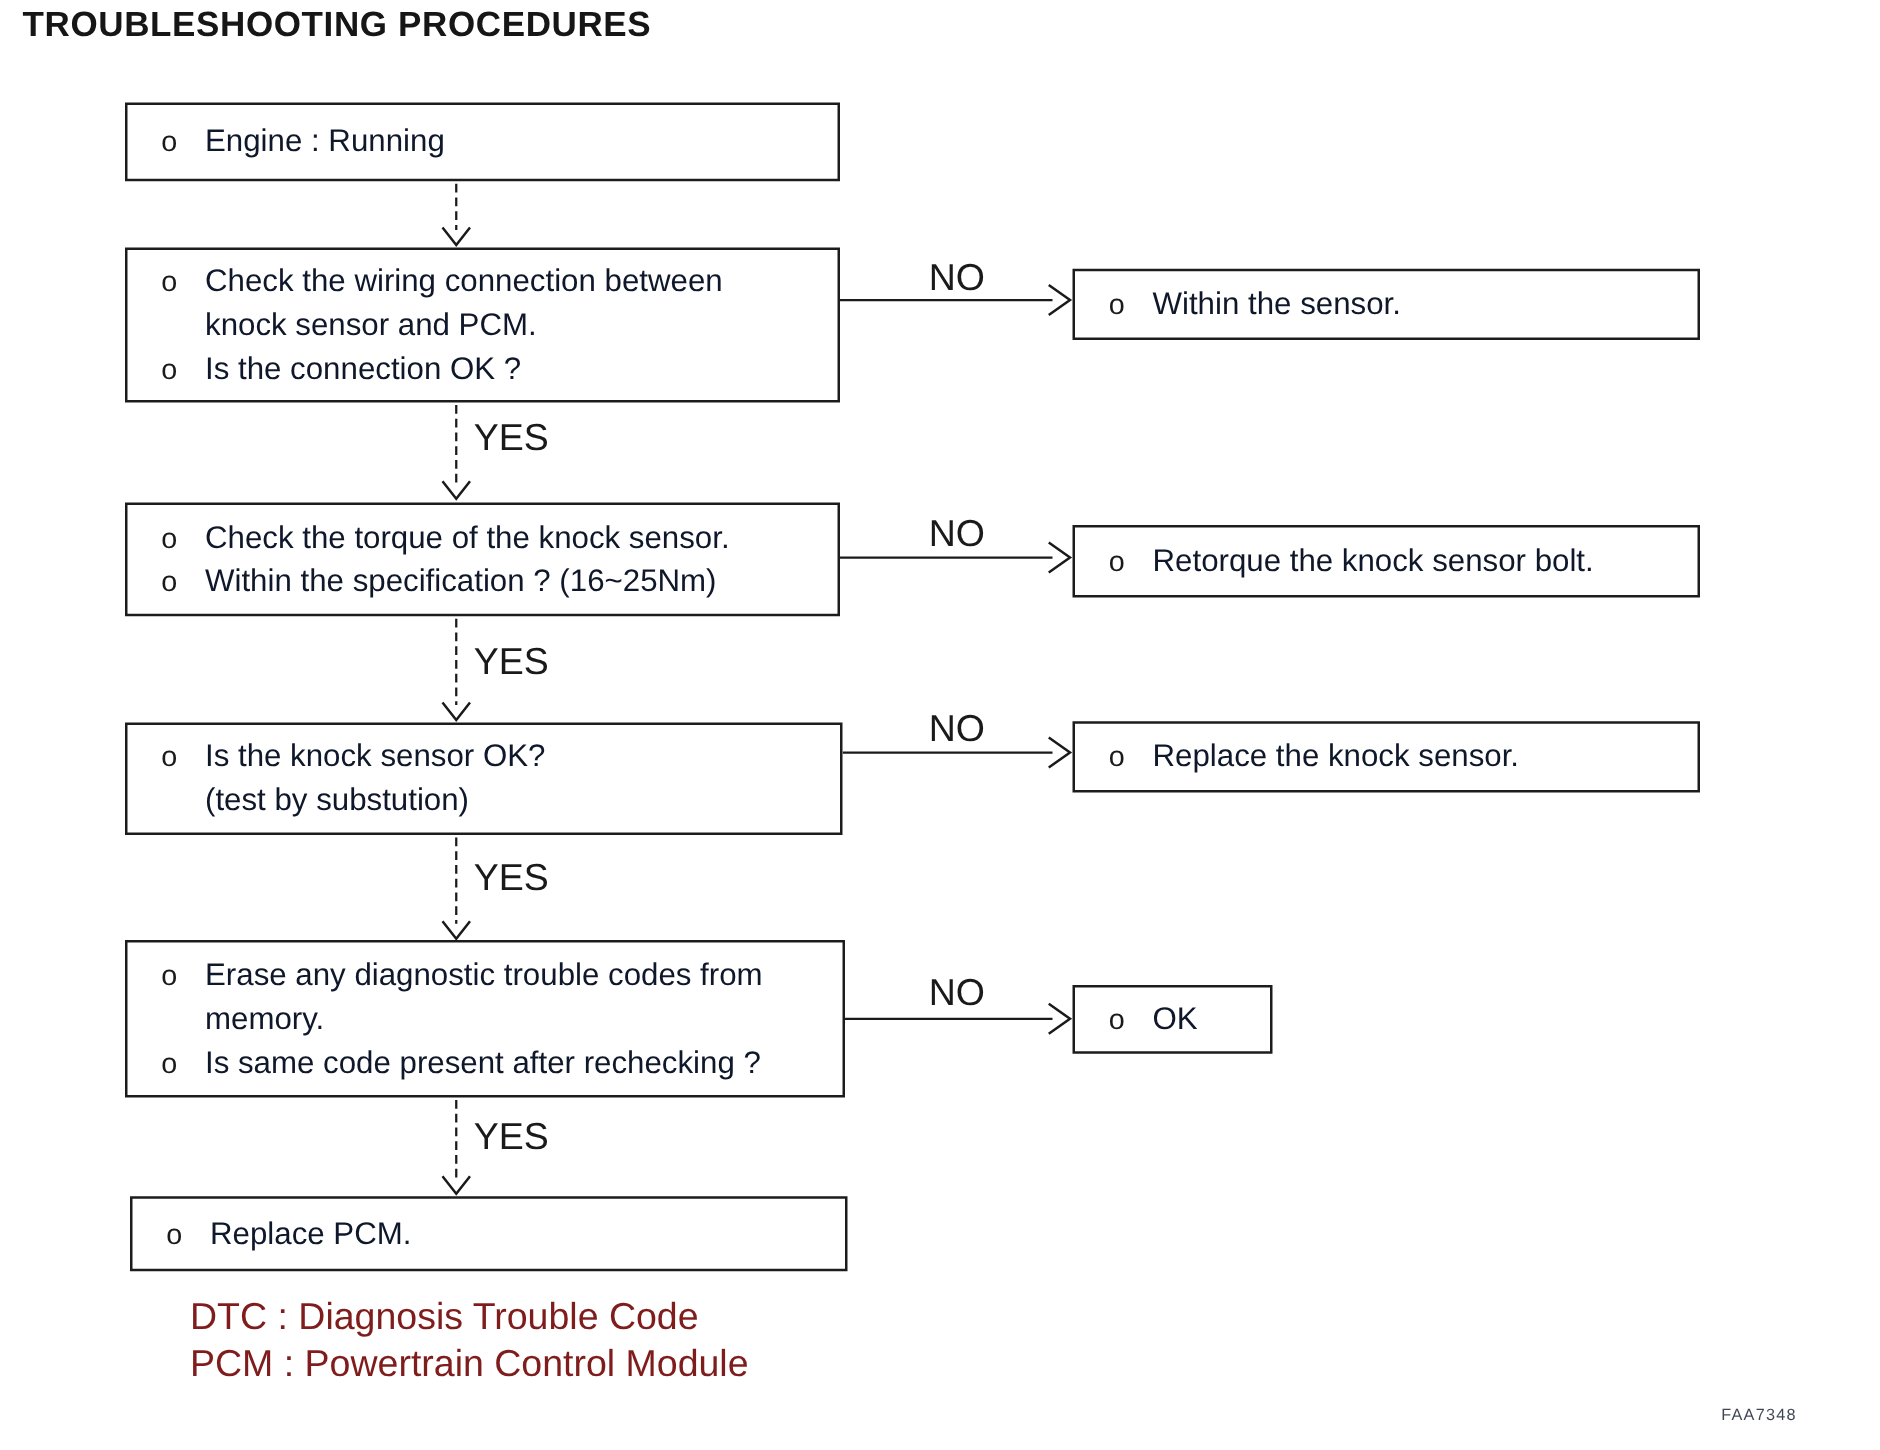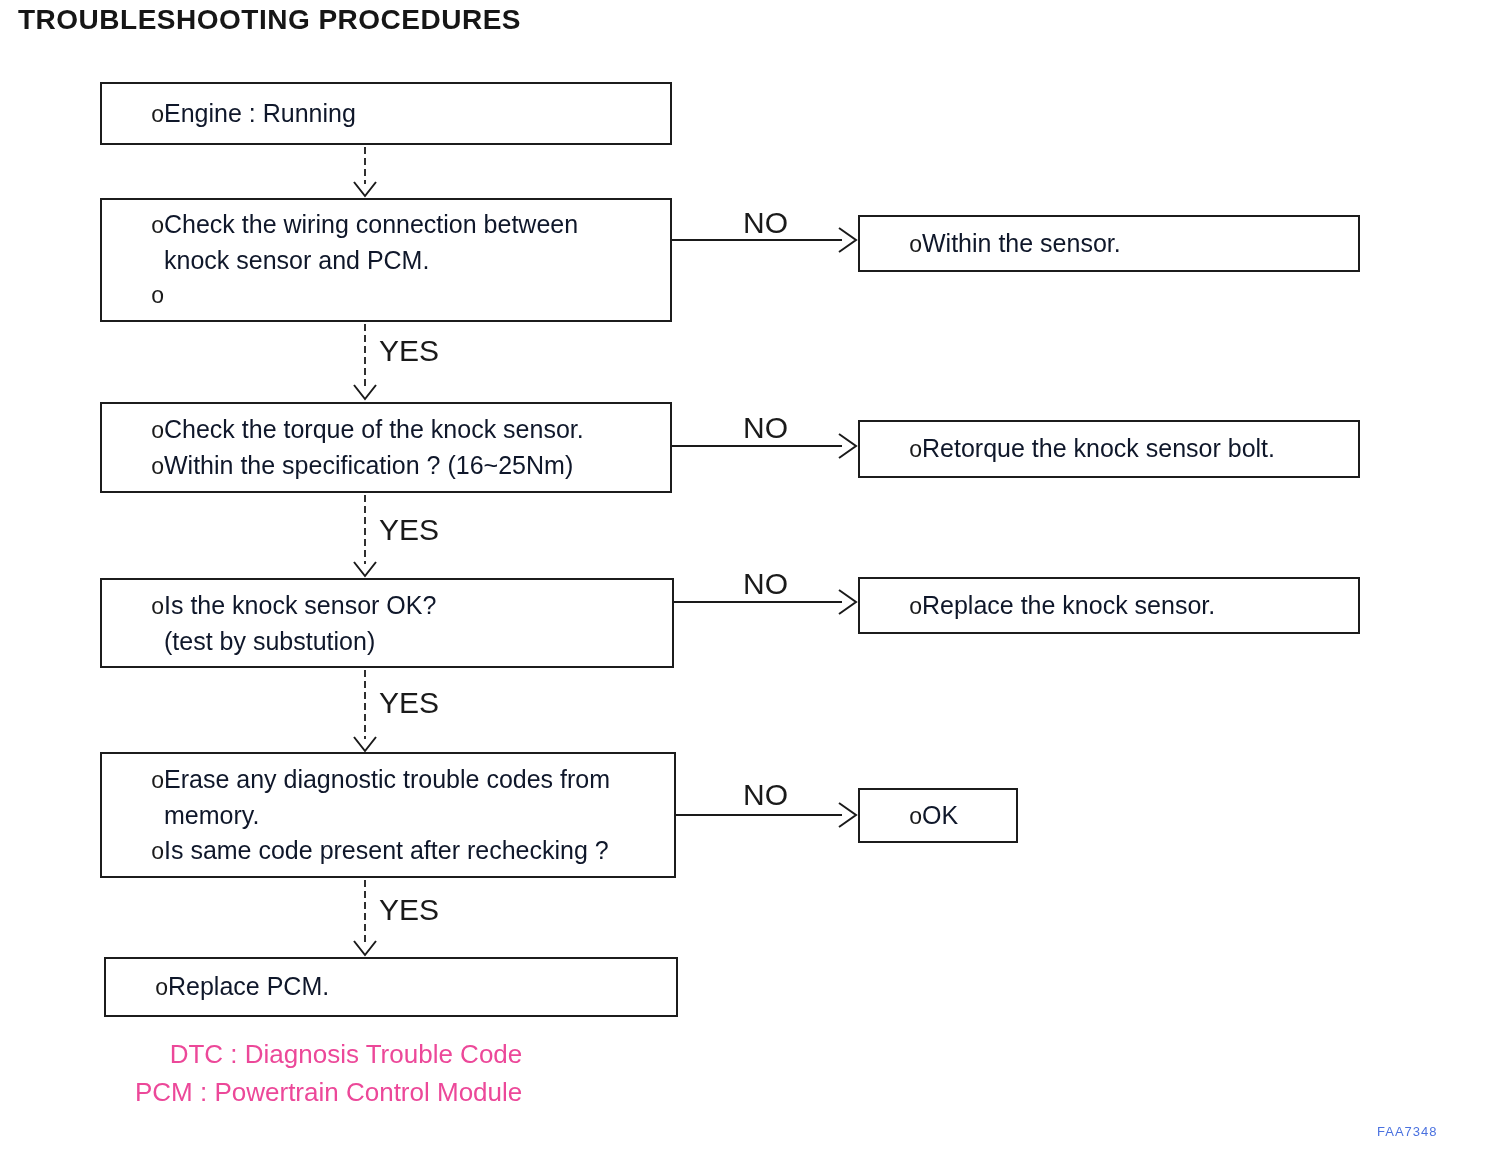--- a/index.html
+++ b/index.html
@@ -8,21 +8,20 @@
     background: #ffffff;
   }
   .page {
     position: relative;
     width: 1504px;
     height: 1160px;
     background: #ffffff;
     font-family: "Liberation Sans", "DejaVu Sans", sans-serif;
     color: #1a1a1a;
     overflow: hidden;
-    text-align: right;
   }
   .title {
     position: absolute;
     left: 18px;
     top: 4px;
     font-size: 28px;
     font-weight: 700;
     letter-spacing: 0.5px;
     color: #161616;
   }
@@ -51,33 +50,33 @@
   }
   .txt { color: #0f172a; }
   .lbl {
     position: absolute;
     font-size: 30px;
     color: #1a1a1a;
     white-space: nowrap;
   }
   .legend {
     position: absolute;
-    left: 135px;
+    left: 152px;
     top: 1035px;
-    font-size: 26px;
+    font-size: 30px;
     line-height: 38px;
-    color: #ec4899;
+    color: #7f1d1d;
   }
   .page-code {
     position: absolute;
     left: 1377px;
     top: 1124px;
     font-size: 13px;
     letter-spacing: 1px;
-    color: #1d4ed8;
+    color: #0f172a;
     opacity: 0.8;
   }
   svg.connectors {
     position: absolute;
     left: 0;
     top: 0;
     pointer-events: none;
   }
 </style>
 </head>
@@ -139,20 +138,21 @@
     <div class="bline">
       <span class="bullet">o</span>
       <span class="txt">Check the wiring connection between</span>
     </div>
     <div class="bline">
       <span class="bullet"></span>
       <span class="txt">knock sensor and PCM.</span>
     </div>
     <div class="bline">
       <span class="bullet">o</span>
+      <span class="txt">Is the connection OK ?</span>
     </div>
   </div>
 
   <div class="box" style="left:100px; top:402px; width:572px; height:91px;">
     <div class="bline">
       <span class="bullet">o</span>
       <span class="txt">Check the torque of the knock sensor.</span>
     </div>
     <div class="bline">
       <span class="bullet">o</span>

